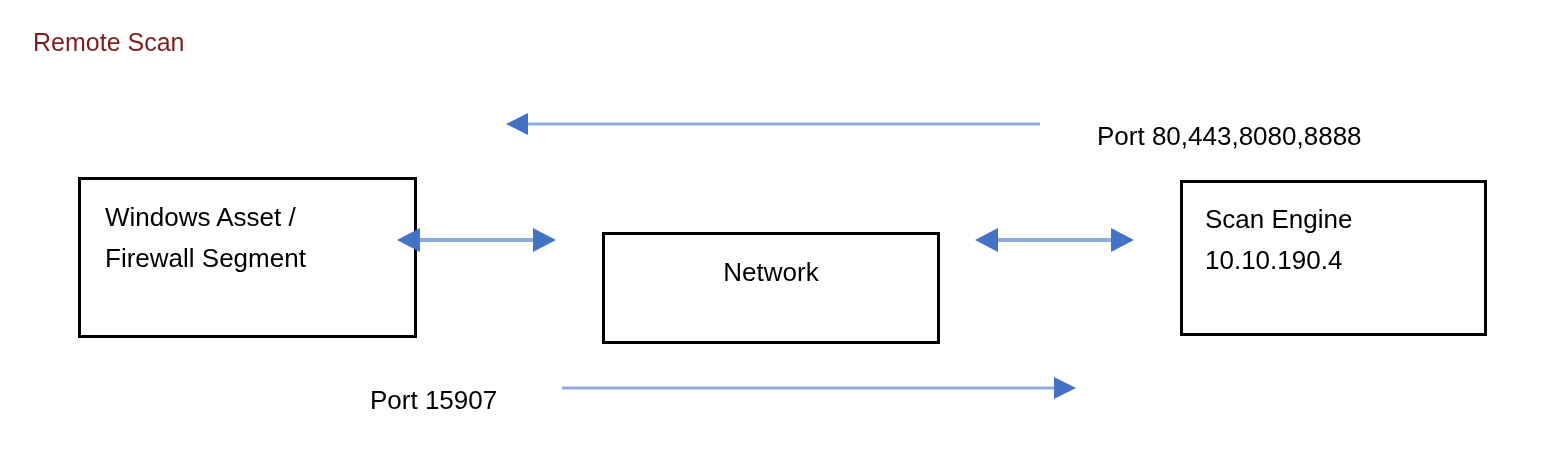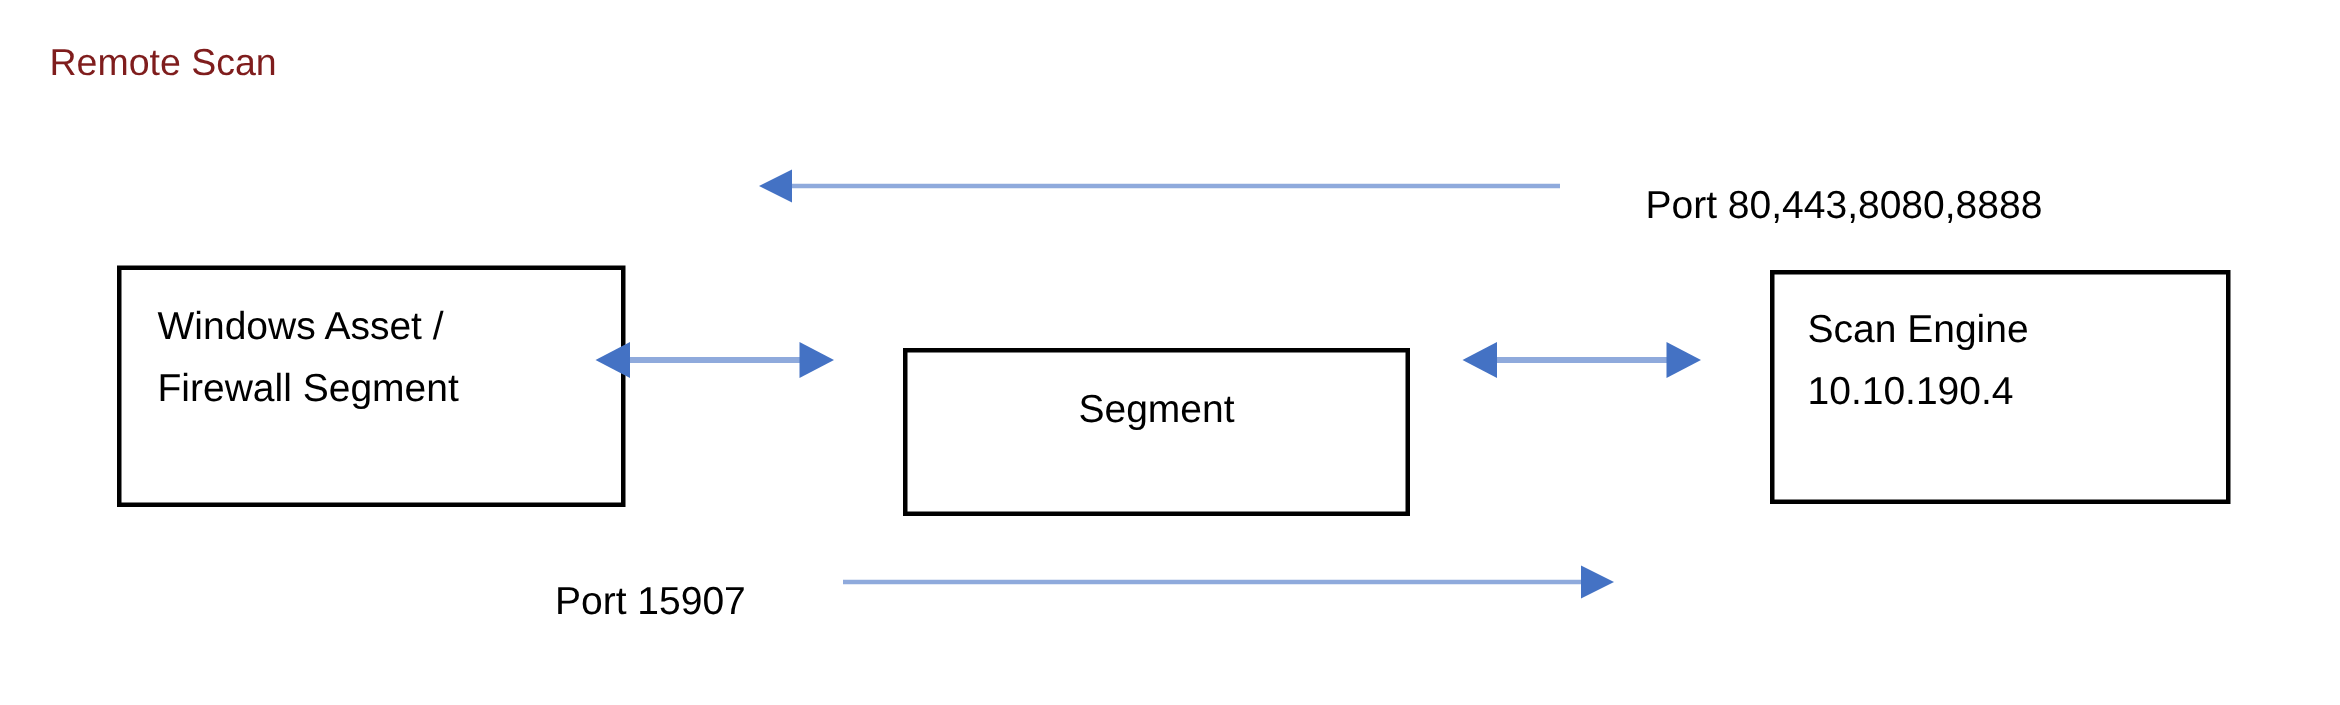--- a/index.html
+++ b/index.html
@@ -83,21 +83,21 @@
 
   <div class="abs node-box" id="asset-node">
     <div class="node-text">
       <div>Windows Asset /</div>
       <div>Firewall Segment</div>
     </div>
   </div>
 
   <div class="abs node-box" id="firewall-node">
     <div class="node-text">
-      <div>Segment</div>
+      <div>Network</div>
     </div>
   </div>
 
   <div class="abs node-box" id="scan-engine-node">
     <div class="node-text">
       <div>Scan Engine</div>
       <div>10.10.190.4</div>
     </div>
   </div>
 

